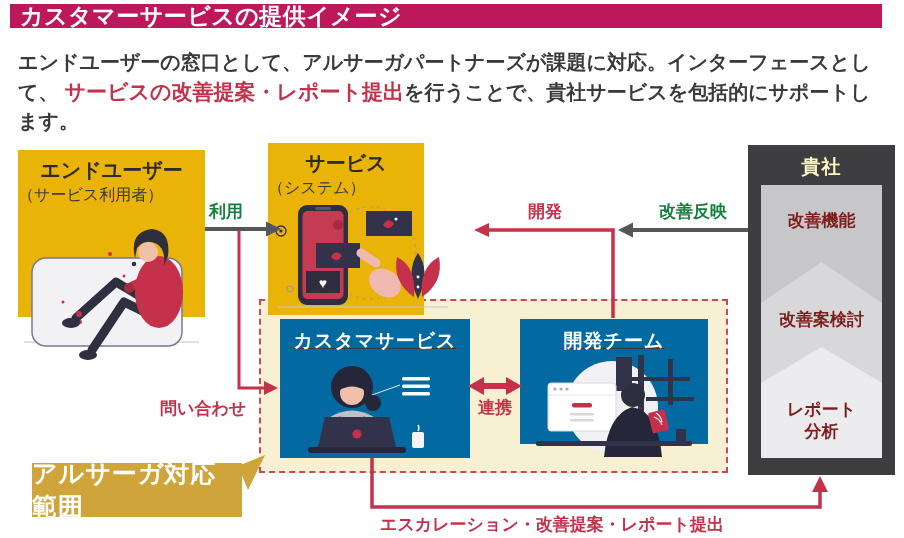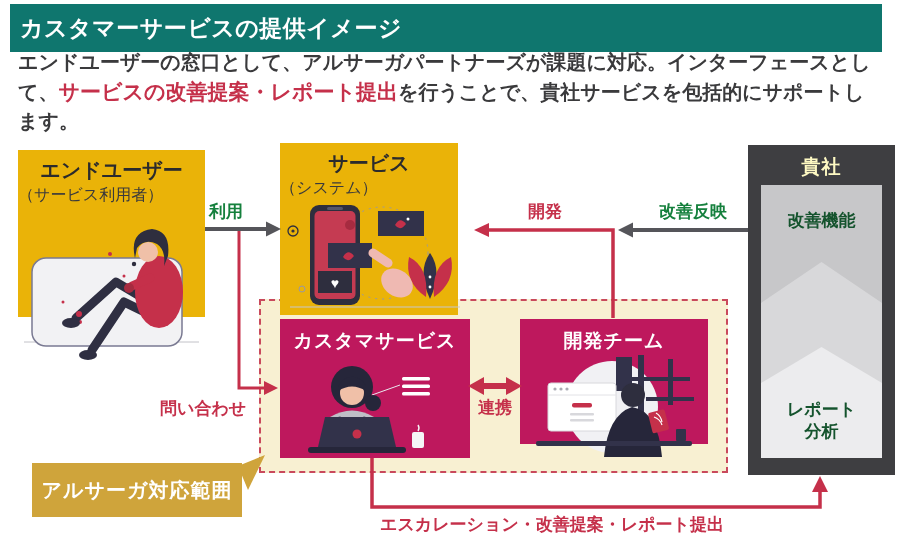--- a/index.html
+++ b/index.html
@@ -4,62 +4,62 @@
 <style>
   html,body{margin:0;padding:0;}
   body{
     width:904px;height:538px;position:relative;background:#ffffff;
     font-family:"Liberation Sans","DejaVu Sans",sans-serif;
     color:#3a3a3c;overflow:hidden;
   }
   .abs{position:absolute;}
   
   .title-bar{
-    left:10px;top:4px;width:872px;height:48px;background:#0f766e;
+    left:10px;top:4px;width:872px;height:24px;background:#be185d;
     display:flex;align-items:center;padding-left:10px;box-sizing:border-box;
   }
   .title-bar .t{color:#fff;font-size:23px;font-weight:700;letter-spacing:.5px;}
   
   .intro{
     left:18px;top:48px;width:864px;font-size:20px;font-weight:700;
     line-height:1.43;color:#3a3a3c;
   }
-  .intro .hl{color:#c5304a;font-size:21px;}
+  .intro .hl{color:#c5304a;font-size:21px;margin-left:6px;}
   
   .gray-box{background:#eab308;z-index:3;}
   .gray-box .bt{font-size:20px;font-weight:700;color:#2b2b2d;text-align:center;margin-top:7px;}
   .gray-box .bs{font-size:16px;font-weight:400;color:#3a3a3c;text-align:left;margin-top:1px;}
-  .red-box{background:#be185d;z-index:3;overflow:visible;}
+  .red-box{background:#0369a1;z-index:3;overflow:visible;text-decoration:underline;}
   .red-box .bt{font-size:19px;font-weight:700;color:#fff;text-align:center;margin-top:9px;letter-spacing:1px;}
   
   .scope-box{
     left:259px;top:299px;width:469px;height:174px;background:#f8f0d2;
     border:2px dashed #c9495c;box-sizing:border-box;z-index:1;
   }
   
   .company-box{left:748px;top:145px;width:147px;height:330px;background:#3e3e41;z-index:3;}
   .company-box .ct{color:#fef9c3;font-size:19px;font-weight:700;text-align:center;margin-top:9px;letter-spacing:1px;}
   .stage-panel{position:absolute;left:13px;top:40px;width:121px;height:273px;background:#c7c7c9;overflow:hidden;}
   .stage2-shape{position:absolute;left:0;top:77px;width:121px;height:196px;background:#d8d8da;
     clip-path:polygon(0 41px,50% 0,100% 41px,100% 100%,0 100%);}
   .stage3-shape{position:absolute;left:0;top:162px;width:121px;height:111px;background:#ececee;
     clip-path:polygon(0 36px,50% 0,100% 36px,100% 100%,0 100%);}
-  .stage-label{position:absolute;left:0;width:121px;text-align:center;font-size:17px;font-weight:700;color:#14532d;line-height:1.3;}
+  .stage-label{position:absolute;left:0;width:121px;text-align:center;font-size:17px;font-weight:700;color:#7f1d1d;line-height:1.3;}
   .stage-label span{display:block;}
   .stage-label span:empty{display:none;}
   
   .lbl{position:absolute;font-size:17px;font-weight:700;z-index:5;white-space:nowrap;}
   .lbl.dark{color:#15803d;}
   .lbl.red{color:#c5304a;}
   
   .scope-tag{
     left:32px;top:463px;width:210px;height:54px;background:#cfa43b;z-index:5;
     display:flex;align-items:center;justify-content:center;
   }
-  .scope-tag .t{color:#fff;font-size:20px;font-weight:700;letter-spacing:1px;}
+  .scope-tag .t{color:#fff;font-size:25px;font-weight:700;letter-spacing:1px;}
   svg{display:block;}
   .overlay{left:0;top:0;z-index:4;pointer-events:none;}
   .illus{position:absolute;z-index:1;}
 </style>
 </head>
 <body>
 
 <div class="abs title-bar">
   <span class="t">カスタマーサービスの提供イメージ</span>
 </div>
@@ -85,21 +85,21 @@
     <polyline points="143,118 106,100 74,148" fill="none" stroke="#2f2f42" stroke-width="9" stroke-linejoin="round" stroke-linecap="round"></polyline>
     <ellipse cx="70" cy="153" rx="9" ry="5" fill="#2f2f42"></ellipse>
     <ellipse cx="141" cy="90" rx="24" ry="36" fill="#c5304a"></ellipse>
     <path d="M132 76 l-18 8" stroke="#c5304a" stroke-width="9" stroke-linecap="round"></path>
     <circle cx="111" cy="86" r="5" fill="#a62b40"></circle>
     <circle cx="130" cy="50" r="10" fill="#f0c0a8"></circle>
     <path d="M117 56 Q111 30 134 27 Q153 29 150 54 L146 64 Q148 48 139 42 Q127 36 119 46 Z" fill="#2e2e3e"></path>
   </svg>
 </div>
 
-<div class="abs gray-box" style="left:280px;top:143px;width:178px;height:172px;">
+<div class="abs gray-box" style="left:268px;top:143px;width:156px;height:172px;">
   <div class="bt">サービス</div>
   <div class="bs">（システム）</div>
   <svg class="illus" style="left:0;top:50px;" width="190" height="122" viewBox="0 0 190 122">
     <line x1="10" y1="114" x2="180" y2="114" stroke="#c6c6cc" stroke-width="1"></line>
     <circle cx="102" cy="60" r="46" fill="none" stroke="#9898a4" stroke-width="1" stroke-dasharray="2 5"></circle>
     <circle cx="13" cy="38" r="5" fill="none" stroke="#2e2e3e" stroke-width="1.3"></circle>
       <circle cx="13" cy="38" r="1.6" fill="#2e2e3e"></circle>
     <circle cx="22" cy="96" r="3" fill="none" stroke="#9898a4" stroke-width="1"></circle>
     <rect x="30" y="12" width="50" height="100" rx="9" fill="#2e2e3e"></rect>
     <rect x="34.5" y="18" width="41" height="88" rx="5" fill="#c53b52"></rect>
@@ -170,20 +170,24 @@
 </div>
 
 <div class="abs company-box">
   <div class="ct">貴社</div>
   <div class="stage-panel">
     <div class="stage2-shape"></div>
     <div class="stage3-shape"></div>
     <div class="stage-label" style="top:25px;">
       <span>改善機能</span>
     </div>
+    <div class="stage-label" style="top:124px;">
+      <span>改善案検討</span>
+
+    </div>
     <div class="stage-label" style="top:214px;">
       <span>レポート</span>
       <span>分析</span>
     </div>
   </div>
 </div>
 
 <svg class="abs overlay" width="904" height="538" viewBox="0 0 904 538">
   <g>
     <line x1="205" y1="229" x2="268" y2="229" stroke="#55555a" stroke-width="4"></line>

